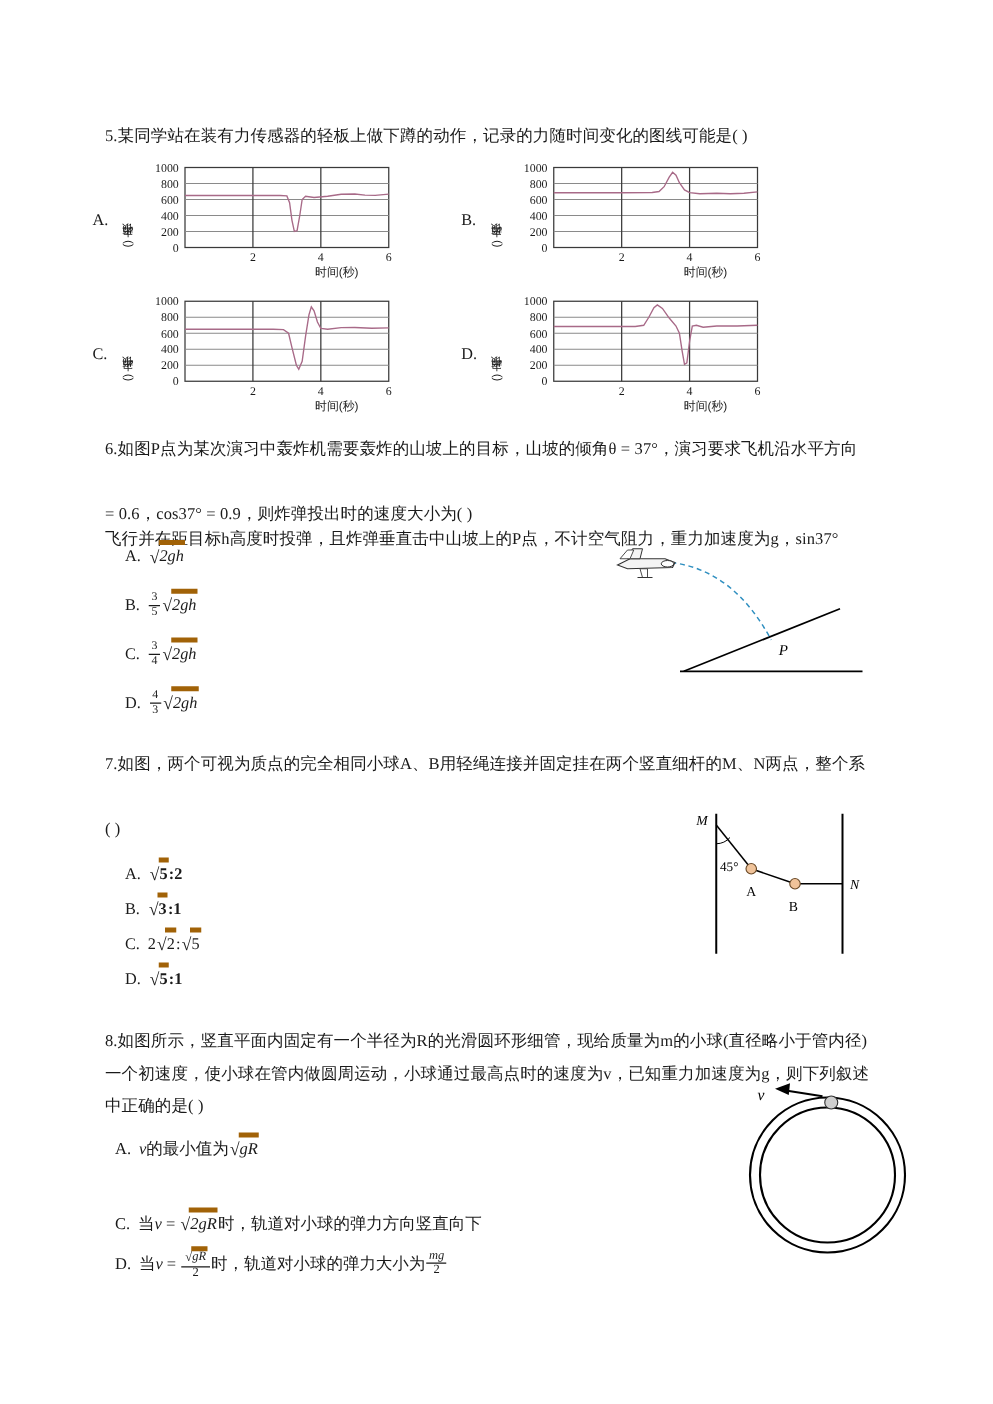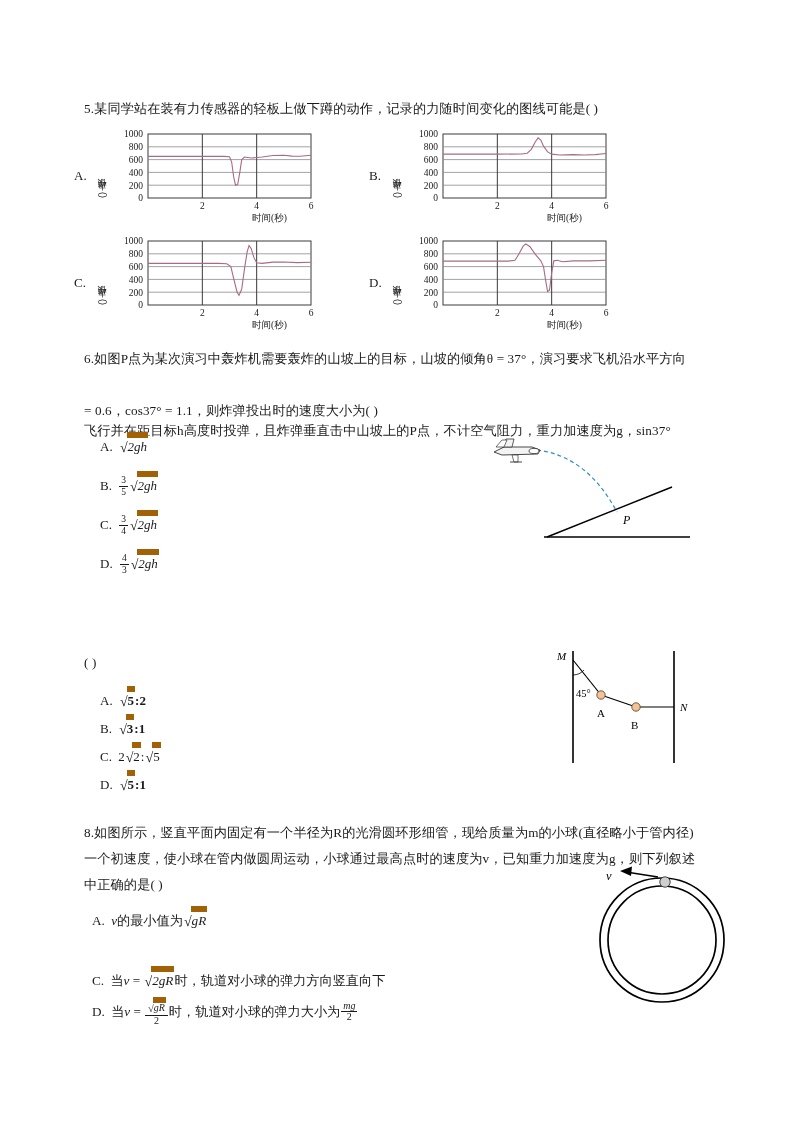--- a/index.html
+++ b/index.html
@@ -41,21 +41,21 @@
     display: inline-block;
     position: relative;
     padding-left: 1px;
   }
   .radsign {
     font-size: 14px;
     vertical-align: -1px;
   }
   .radicand {
     display: inline-block;
-    border-top: 6px solid #a16207;
+    border-top: 4px solid #a16207;
     padding: 0 1px;
     margin-left: -1px;
     font-style: italic;
   }
   .frac {
     display: inline-block;
     vertical-align: middle;
     text-align: center;
     font-size: 9.5px;
     line-height: 10.5px;
@@ -80,21 +80,21 @@
     transform: rotate(180deg);
     color: #1a1a1a;
     white-space: nowrap;
     font-family: "Liberation Sans", sans-serif;
   }
   .xlabel {
     position: absolute;
     font-size: 9.5px;
     color: #1a1a1a;
     white-space: nowrap;
-    font-family: Liberation Serif, serif;
+    font-family: Liberation Sans, sans-serif;
   }
   .diagram { position: absolute; }
 </style>
 </head>
 <body>
 
 <div class="page">
 
   <div class="qtext" style="left:72px; top:96px; width:660px;">5.某同学站在装有力传感器的轻板上做下蹲的动作，记录的力随时间变化的图线可能是(    )</div>
 
@@ -209,21 +209,21 @@
           <line y1="8" y2="72" x1="128.33333333333331" x2="128.33333333333331" stroke="#3a3a3a" stroke-width="1"></line>
           <line y1="8" y2="72" x1="182.66666666666666" x2="182.66666666666666" stroke="#3a3a3a" stroke-width="1"></line>
         </g>
       <polyline id="cd-line" fill="none" stroke="#a86a88" stroke-width="1.1" points="74.00,28.16 114.75,28.16 139.20,28.16 145.99,27.20 150.07,20.80 154.14,13.12 156.86,10.88 160.93,13.76 166.37,21.44 171.80,27.84 174.52,33.60 176.69,47.68 178.59,58.56 180.49,57.28 182.67,40.00 184.84,27.84 188.10,27.20 193.53,28.80 204.40,27.84 220.70,27.84 237.00,27.20"></polyline>
     </svg>
     <div class="xlabel" style="left:178px; top:86px;">时间(秒)</div>
   </div>
 
   <div class="qtext" style="left:72px; top:346px; width:672px;">6.如图P点为某次演习中轰炸机需要轰炸的山坡上的目标，山坡的倾角θ = 37°，演习要求飞机沿水平方向</div>
   <div class="qtext" style="left:72px; top:372px; width:672px;margin-top:46px;">飞行并在距目标h高度时投弹，且炸弹垂直击中山坡上的P点，不计空气阻力，重力加速度为g，sin37°</div>
-  <div class="qtext" style="left:72px; top:398px; width:672px;">= 0.6，cos37° = 1.1，则炸弹投出时的速度大小为(    )</div>
+  <div class="qtext" style="left:72px; top:398px; width:672px;">= 0.6，cos37° = 0.9，则炸弹投出时的速度大小为(    )</div>
 
   <div class="opt" style="left:88px; top:432px;">
     <span class="optlabel">A.</span>
     <span class="sqrt"><span class="radsign">√</span><span class="radicand">2gh</span></span>
   </div>
   <div class="opt" style="left:88px; top:471px;">
     <span class="optlabel">B.</span>
     <span class="frac"><span class="num">3</span><span class="den">5</span></span><span class="sqrt"><span class="radsign">√</span><span class="radicand">2gh</span></span>
   </div>
   <div class="opt" style="left:88px; top:510px;">
@@ -249,20 +249,21 @@
         <path d="M 10 9 L 14 1 L 22 1 L 20 9 Z" fill="#f4f4f4" stroke="#333" stroke-width="0.8"></path>
         <path d="M 4 9 L 10 2 L 15 2 L 12 9 Z" fill="#fff" stroke="#333" stroke-width="0.7"></path>
         <path d="M 20 17 L 22 24 L 26 24 L 26 17 Z" fill="#fff" stroke="#333" stroke-width="0.7"></path>
         <line x1="18" y1="24" x2="30" y2="24" stroke="#333" stroke-width="0.9"></line>
         <ellipse cx="42" cy="13" rx="5" ry="2.6" fill="#fff" stroke="#333" stroke-width="0.8"></ellipse>
       </g>
       <text x="161" y="100" font-family="Liberation Serif, serif" font-size="12" font-style="italic" fill="#000">P</text>
     </svg>
   </div>
 
+  <div class="qtext" style="left:72px; top:598px; width:672px;">7.如图，两个可视为质点的完全相同小球A、B用轻绳连接并固定挂在两个竖直细杆的M、N两点，整个系</div>
   <div class="qtext" style="left:72px; top:650px; width:672px;">(    )</div>
 
   <div class="opt" style="left:88px; top:686px;">
     <span class="optlabel">A.</span>
     <span><span class="sqrt"><span class="radsign">√</span><span class="radicand" style="font-style:normal;font-weight:bold;">5</span></span><b>:2</b></span>
   </div>
   <div class="opt" style="left:88px; top:714px;">
     <span class="optlabel">B.</span>
     <span><span class="sqrt"><span class="radsign">√</span><span class="radicand" style="font-style:normal;font-weight:bold;">3</span></span><b>:1</b></span>
   </div>

